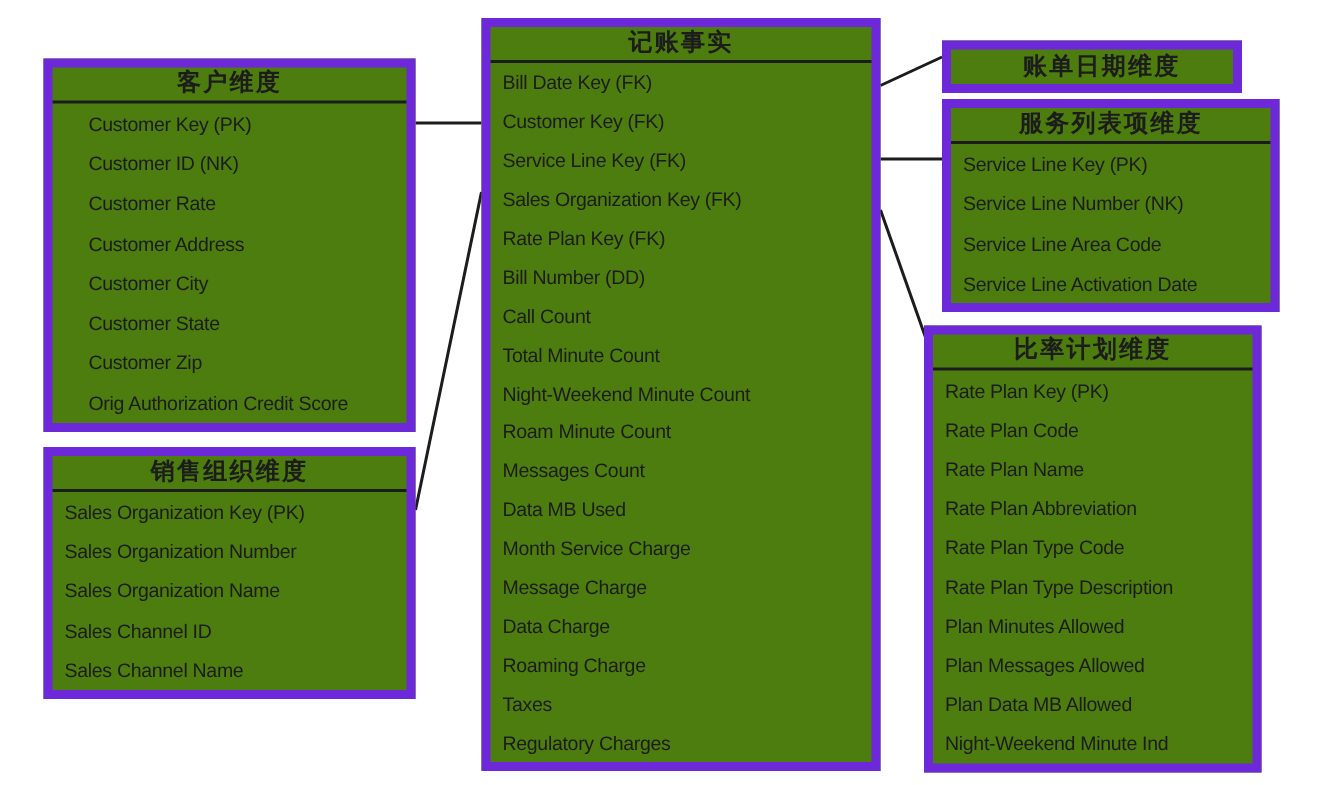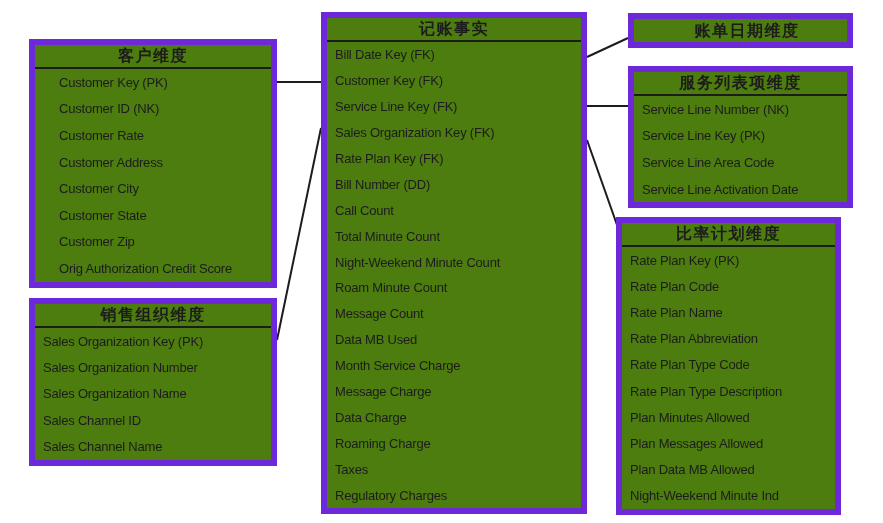--- a/index.html
+++ b/index.html
@@ -50,21 +50,21 @@
   }
   #entity-customer .row     { height: 26.6px; padding-left: 24px; }
   #entity-salesorg .row     { height: 26.4px; }
   #entity-fact .row         { height: 25.9px; }
   #entity-serviceline .row  { height: 26.6px; }
   #entity-rateplan .row     { height: 26.2px; }
 
   #entity-customer    { left: 29px;  top: 39px;  width: 248px; }
   #entity-salesorg    { left: 29px;  top: 298px; width: 248px; }
   #entity-fact        { left: 321px; top: 12px;  width: 266px; }
-  #entity-billdate    { left: 628px; top: 13px;  width: 225px; padding-left: 13px; }
+  #entity-billdate    { left: 628px; top: 27px;  width: 200px; padding-left: 13px; }
   #entity-serviceline { left: 628px; top: 66px;  width: 225px; }
   #entity-rateplan    { left: 616px; top: 217px; width: 225px; }
 </style>
 </head>
 <body>
 
 <div class="canvas">
 
   <svg class="wires" viewBox="0 0 883 523" xmlns="http://www.w3.org/2000/svg">
     <line x1="277" y1="82" x2="321" y2="82" stroke="#1c1c1c" stroke-width="2"></line>
@@ -105,40 +105,40 @@
       <div class="row">Bill Date Key (FK)</div>
       <div class="row">Customer Key (FK)</div>
       <div class="row">Service Line Key (FK)</div>
       <div class="row">Sales Organization Key (FK)</div>
       <div class="row">Rate Plan Key (FK)</div>
       <div class="row">Bill Number (DD)</div>
       <div class="row">Call Count</div>
       <div class="row">Total Minute Count</div>
       <div class="row">Night-Weekend Minute Count</div>
       <div class="row">Roam Minute Count</div>
-      <div class="row">Message Count</div>
+      <div class="row">Messages Count</div>
       <div class="row">Data MB Used</div>
       <div class="row">Month Service Charge</div>
       <div class="row">Message Charge</div>
       <div class="row">Data Charge</div>
       <div class="row">Roaming Charge</div>
       <div class="row">Taxes</div>
       <div class="row">Regulatory Charges</div>
     </div>
   </div>
 
   <div class="entity entity--headeronly" id="entity-billdate">
     <div class="entity__title">账单日期维度</div>
   </div>
 
   <div class="entity" id="entity-serviceline">
     <div class="entity__title">服务列表项维度</div>
     <div class="entity__rows">
+      <div class="row">Service Line Key (PK)</div>
       <div class="row">Service Line Number (NK)</div>
-      <div class="row">Service Line Key (PK)</div>
       <div class="row">Service Line Area Code</div>
       <div class="row">Service Line Activation Date</div>
     </div>
   </div>
 
   <div class="entity" id="entity-rateplan">
     <div class="entity__title">比率计划维度</div>
     <div class="entity__rows">
       <div class="row">Rate Plan Key (PK)</div>
       <div class="row">Rate Plan Code</div>

